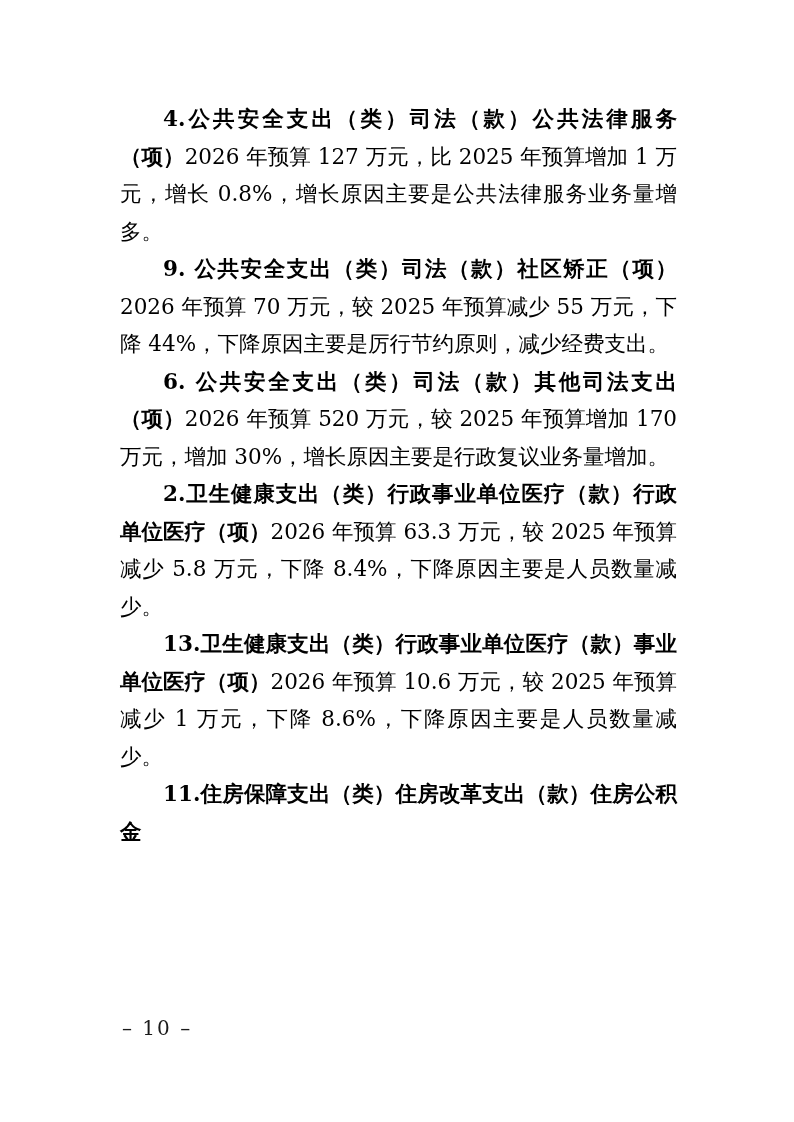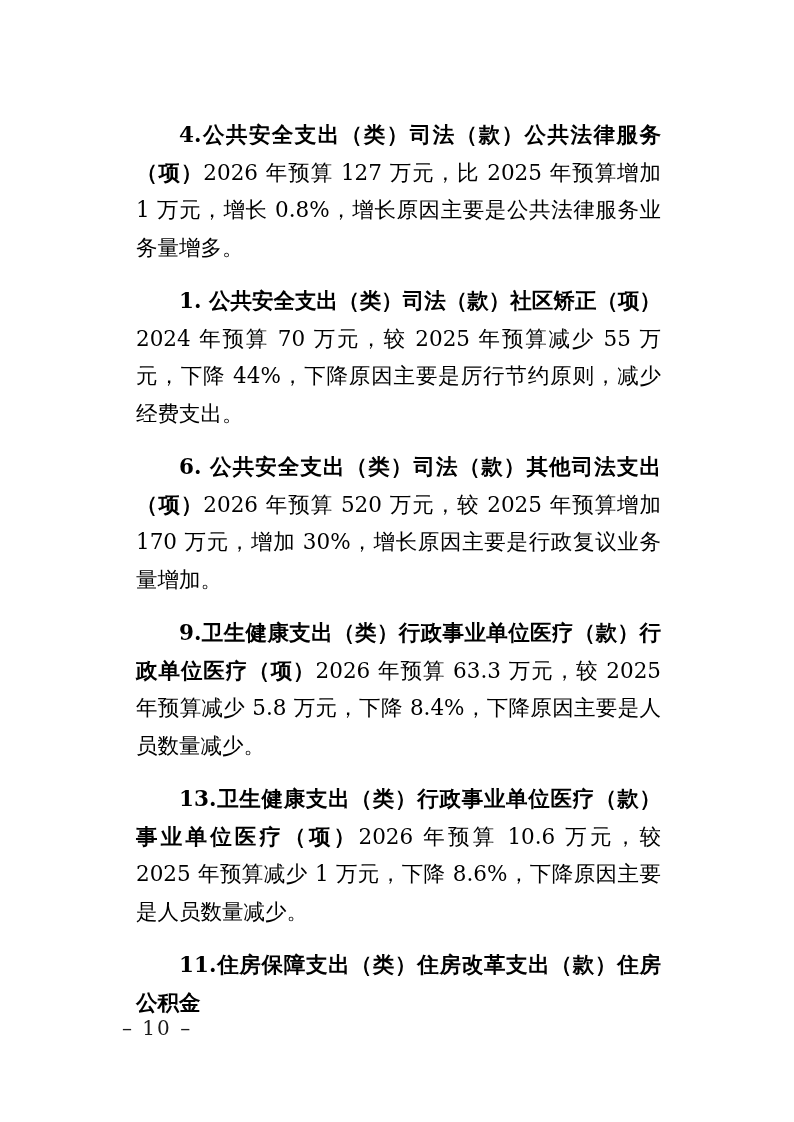--- a/index.html
+++ b/index.html
@@ -19,21 +19,21 @@
   .content {
     position: absolute;
     left: 120px;
     top: 100px;
     width: 557px;
     font-size: 21.5px;
     line-height: 37.5px;
     text-align: justify;
   }
   .para {
-    margin: 16px;
+    margin: 0;
     padding: 0;
     text-indent: 2em;
   }
   .para .heading {
     font-weight: 700;
   }
   .para .body {
     font-weight: 400;
   }
   .footer {
@@ -46,20 +46,20 @@
     color: #1a1a1a;
     text-align: center;
   }
 </style>
 </head>
 <body>
 
 <div class="page">
   <div class="content">
     <p class="para"><span class="heading">4.公共安全支出（类）司法（款）公共法律服务（项）</span><span class="body">2026 年预算 127 万元，比 2025 年预算增加 1 万元，增长 0.8%，增长原因主要是公共法律服务业务量增多。</span></p>
-    <p class="para"><span class="heading">1. 公共安全支出（类）司法（款）社区矫正（项）</span><span class="body">2024 年预算 70 万元，较 2025 年预算减少 55 万元，下降 44%，下降原因主要是厉行节约原则，减少经费支出。</span></p>
+    <p class="para"><span class="heading">9. 公共安全支出（类）司法（款）社区矫正（项）</span><span class="body">2026 年预算 70 万元，较 2025 年预算减少 55 万元，下降 44%，下降原因主要是厉行节约原则，减少经费支出。</span></p>
     <p class="para"><span class="heading">6. 公共安全支出（类）司法（款）其他司法支出（项）</span><span class="body">2026 年预算 520 万元，较 2025 年预算增加 170 万元，增加 30%，增长原因主要是行政复议业务量增加。</span></p>
-    <p class="para"><span class="heading">9.卫生健康支出（类）行政事业单位医疗（款）行政单位医疗（项）</span><span class="body">2026 年预算 63.3 万元，较 2025 年预算减少 5.8 万元，下降 8.4%，下降原因主要是人员数量减少。</span></p>
+    <p class="para"><span class="heading">2.卫生健康支出（类）行政事业单位医疗（款）行政单位医疗（项）</span><span class="body">2026 年预算 63.3 万元，较 2025 年预算减少 5.8 万元，下降 8.4%，下降原因主要是人员数量减少。</span></p>
     <p class="para"><span class="heading">13.卫生健康支出（类）行政事业单位医疗（款）事业单位医疗（项）</span><span class="body">2026 年预算 10.6 万元，较 2025 年预算减少 1 万元，下降 8.6%，下降原因主要是人员数量减少。</span></p>
     <p class="para"><span class="heading">11.住房保障支出（类）住房改革支出（款）住房公积金</span><span class="body"></span></p>
   </div>
   <div class="footer">– 10 –</div>
 </div>
 
 </body></html>

